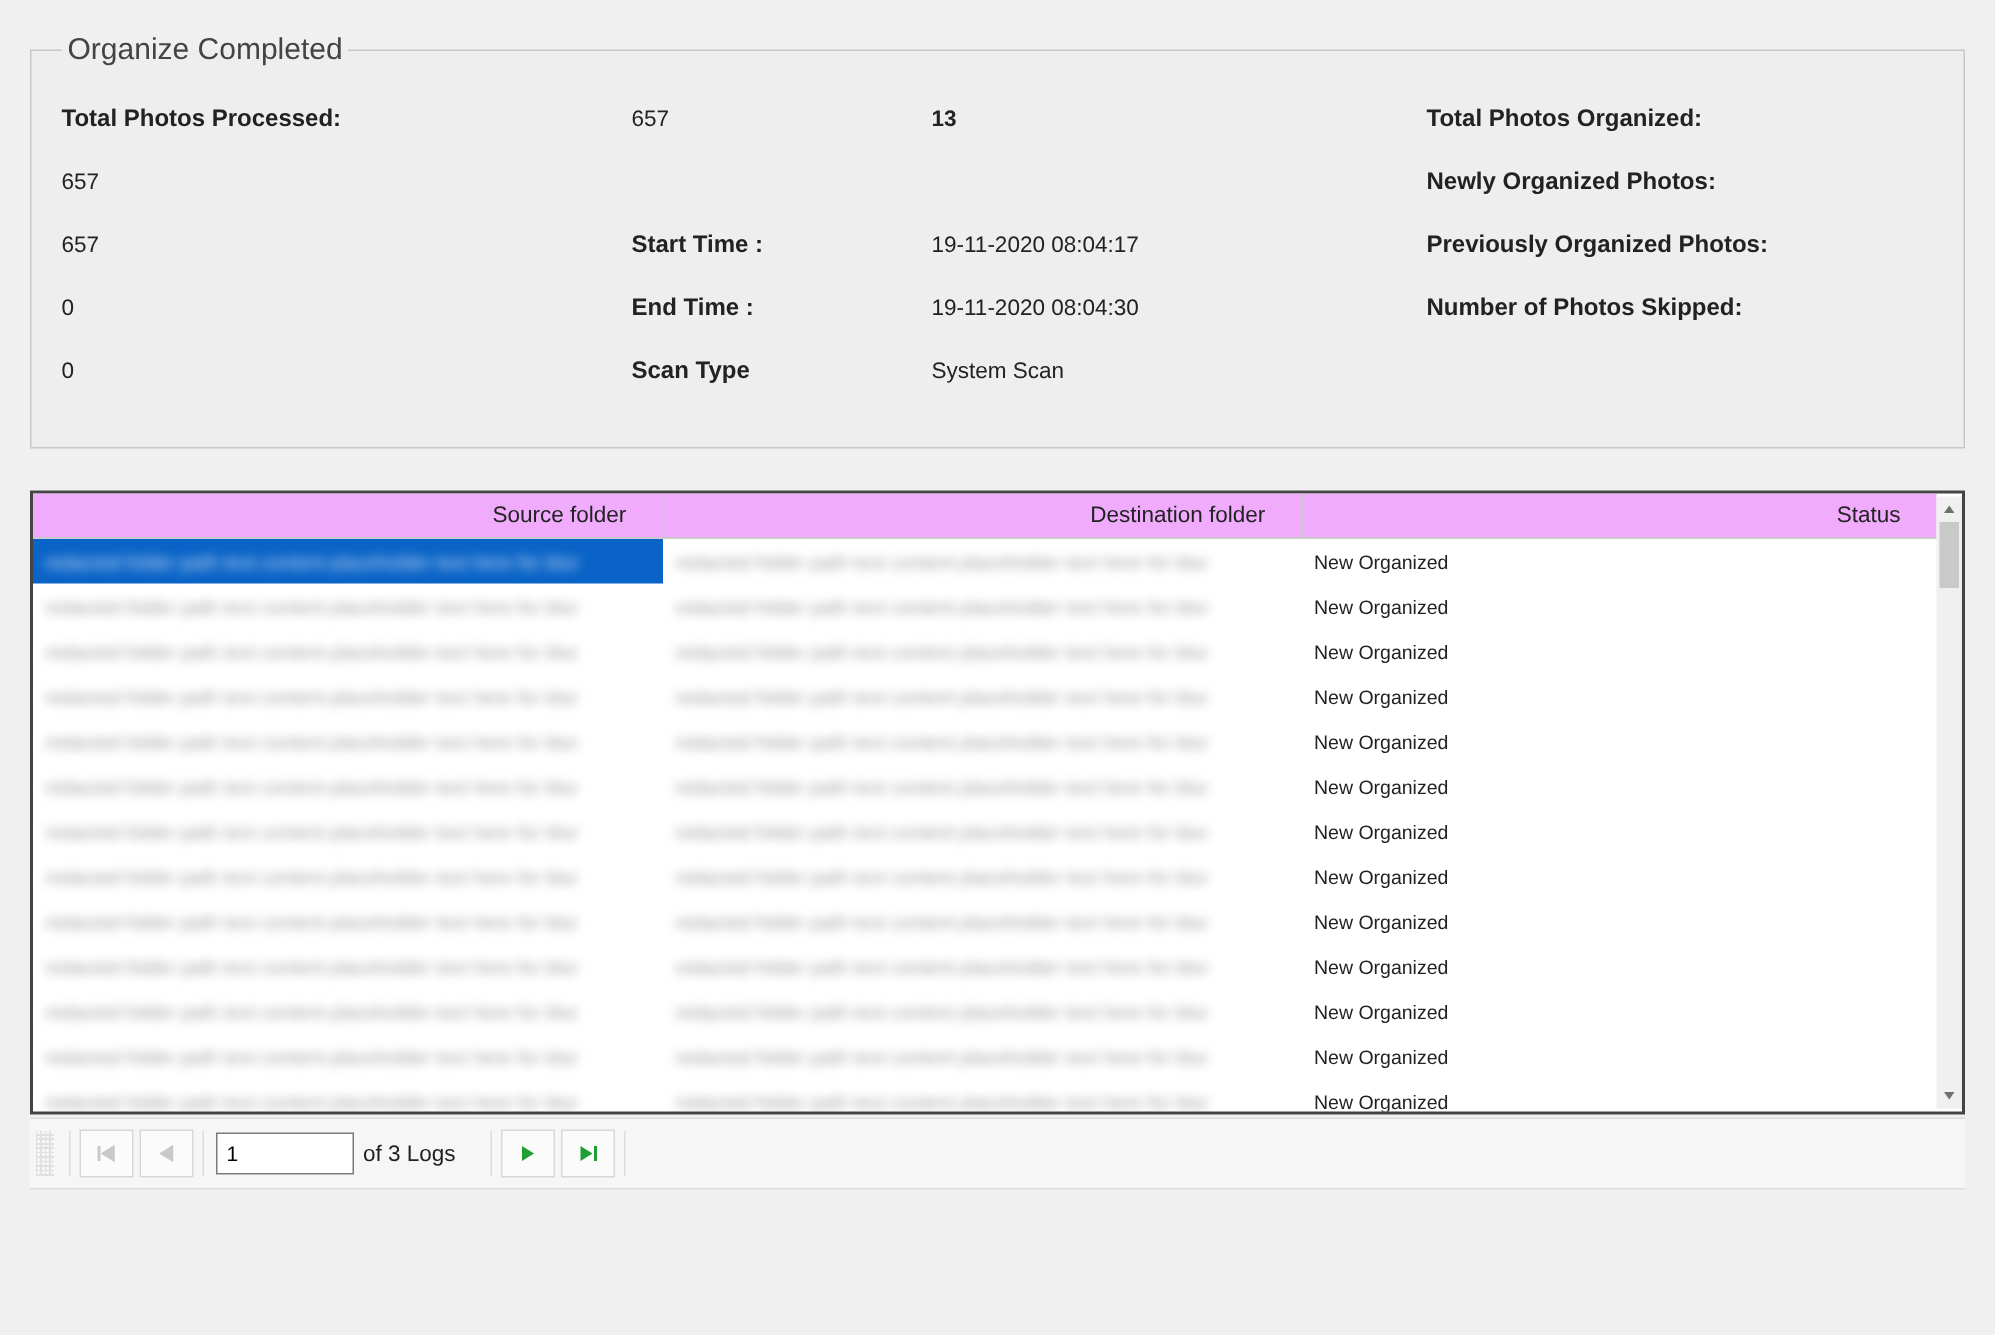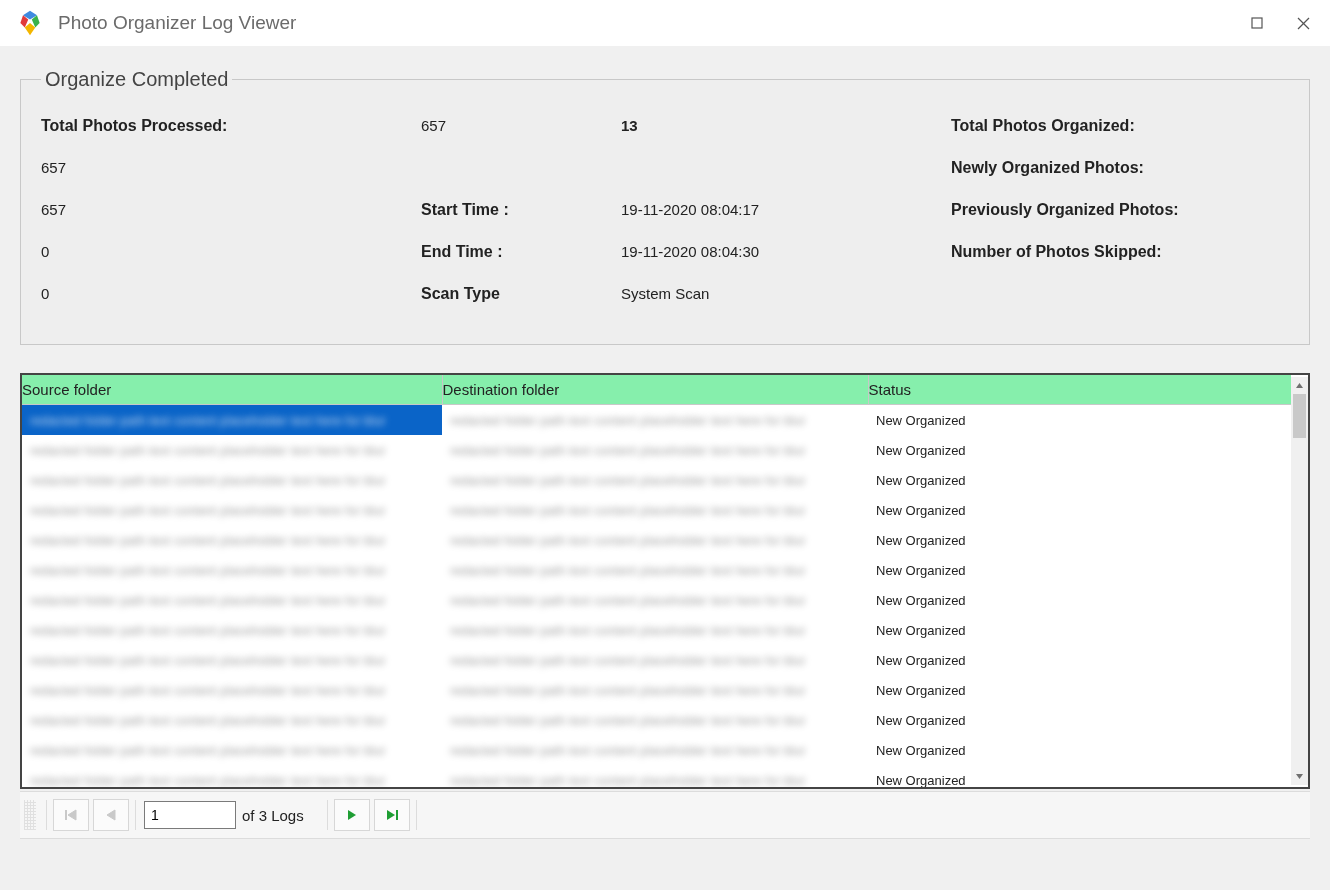--- a/index.html
+++ b/index.html
@@ -12,21 +12,21 @@
   .win-btn svg{display:block;}
   .content{padding:22px 20px 0 20px;box-sizing:border-box;}
   fieldset.stats{border:1px solid #c8c8c8;background:#eee;padding:18px 20px 41px 20px;margin:0;}
   fieldset.stats>legend{font-size:20px;color:#444;padding:0 4px;font-weight:400;}
   .stats-grid{display:grid;grid-template-columns:380px 200px 330px 1fr;row-gap:24px;align-items:start;padding-top:8px;}
   .stats-grid .lbl{font-weight:700;font-size:16px;}
   .stats-grid .val{font-size:15px;}
   .stats-grid .val.bold{font-weight:700;}
   .table-wrap{margin:28px 0 0 0;border:2px solid #444;background:#fff;position:relative;height:416px;box-sizing:border-box;overflow:hidden;}
   .tbl{width:calc(100% - 17px);border-collapse:collapse;table-layout:fixed;}
-  .tbl th{text-align:left;font-weight:400;font-size:15px;color:#222;border-right:1px solid #c8c8c8;border-bottom:1px solid #c8c8c8;padding:6px 0;background:#86efac;}
+  .tbl th{text-align:right;font-weight:400;font-size:15px;color:#222;border-right:1px solid #c8c8c8;border-bottom:1px solid #c8c8c8;padding:6px 24px;background:#f0abfc;}
   .tbl th:last-child{border-right:none;}
   .tbl col.c-src{width:420px;}
   .tbl col.c-dst{width:426px;}
   .tbl col.c-stat{}
   .tbl td{padding:4px 8px;font-size:13px;vertical-align:middle;height:22px;white-space:nowrap;overflow:hidden;}
   .blur{color:transparent;text-shadow:0 0 7px rgba(0,0,0,0.40);user-select:none;overflow:hidden;white-space:nowrap;}
   tr.sel td:first-child{background:#0a64c8;}
   tr.sel td:first-child .blur{text-shadow:0 0 7px rgba(255,255,255,0.85);}
   .vscroll{position:absolute;top:2px;right:0;width:17px;bottom:2px;background:#f0f0f0;}
   .vscroll .arrow{height:17px;display:flex;align-items:center;justify-content:center;color:#666;cursor:pointer;}
@@ -40,43 +40,20 @@
   .nbtn.disabled{cursor:default;}
   .nbtn.disabled svg *{stroke:#c9c9c9!important;fill:#c9c9c9!important;}
   .page-input{width:78px;height:26px;border:1px solid #7a7a7a;padding:0 6px;font-size:14px;margin:0 6px 0 4px;}
   .page-of{font-size:15px;color:#222;margin-right:19px;}
 </style>
 </head>
 <body>
 
 <div class="window">
 
-  <div class="titlebar">
-    <span class="app-icon">
-      <svg viewBox="0 0 32 32" width="28" height="28">
-        <path d="M16 2 L24 7 L16 12 L8 7 Z" fill="#3e8ae0"></path>
-        <path d="M24 7 L27 16 L22 21 L18 12 Z" fill="#39b24a"></path>
-        <path d="M22 21 L16 30 L10 21 L16 16 Z" fill="#f3b600"></path>
-        <path d="M10 21 L5 16 L8 7 L14 12 Z" fill="#e03a3a"></path>
-      </svg>
-    </span>
-    <span class="title">Photo Organizer Log Viewer</span>
-    <span class="spacer"></span>
-    <div class="win-btn">
-      <svg width="12" height="12">
-          <rect x="1" y="1" width="10" height="10" fill="none" stroke="#555" stroke-width="1.2"></rect>
-        </svg>
-    </div>
-    <div class="win-btn">
-      <svg width="13" height="13">
-          <line x1="1" y1="1" x2="12" y2="12" stroke="#555" stroke-width="1.3"></line>
-          <line x1="12" y1="1" x2="1" y2="12" stroke="#555" stroke-width="1.3"></line>
-        </svg>
-    </div>
-  </div>
 
   <div class="content">
 
     <fieldset class="stats">
       <legend>Organize Completed</legend>
       <div class="stats-grid">
 
         <div class="lbl">Total Photos Processed:</div>
         <div class="val">657</div>
         <div class="val bold">13</div>

